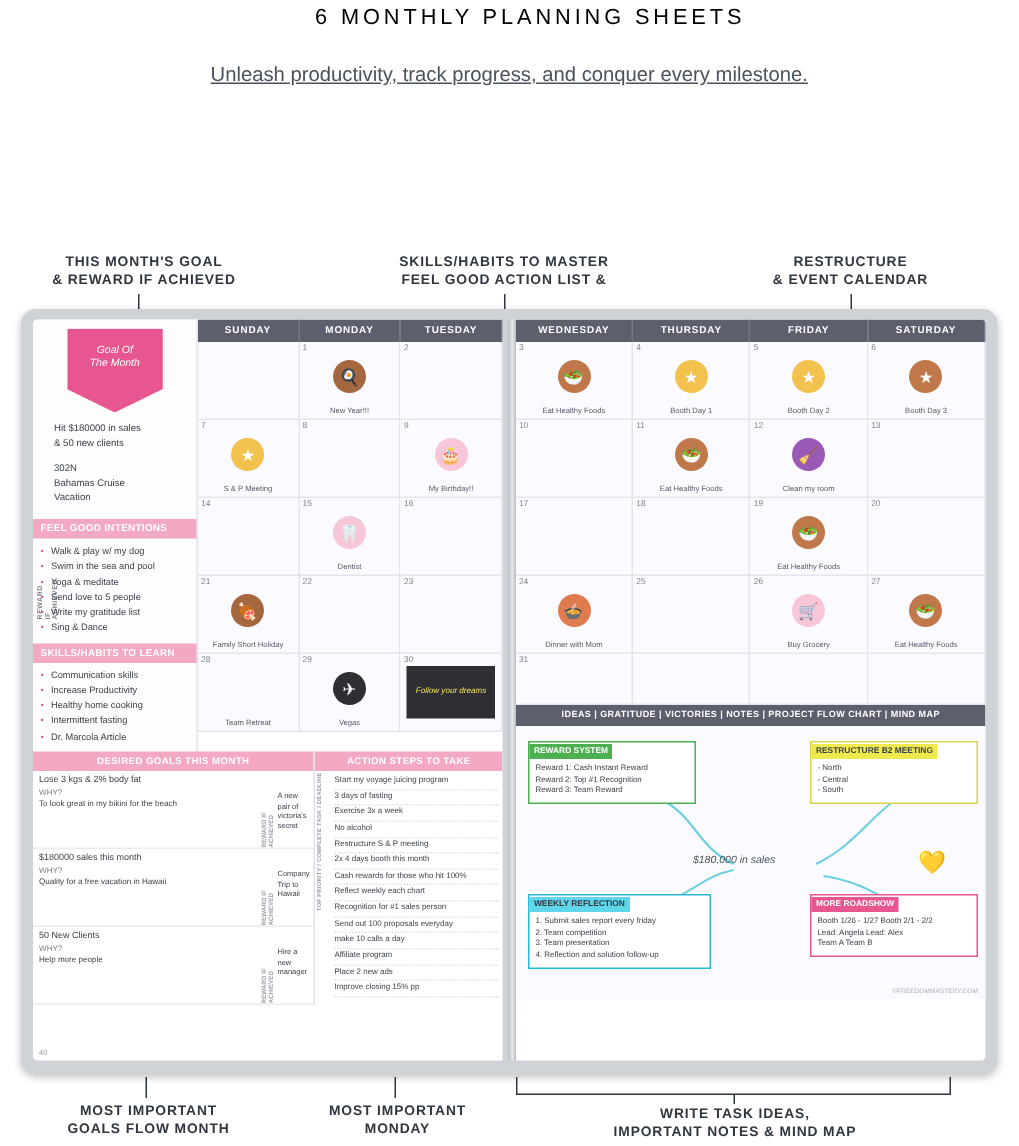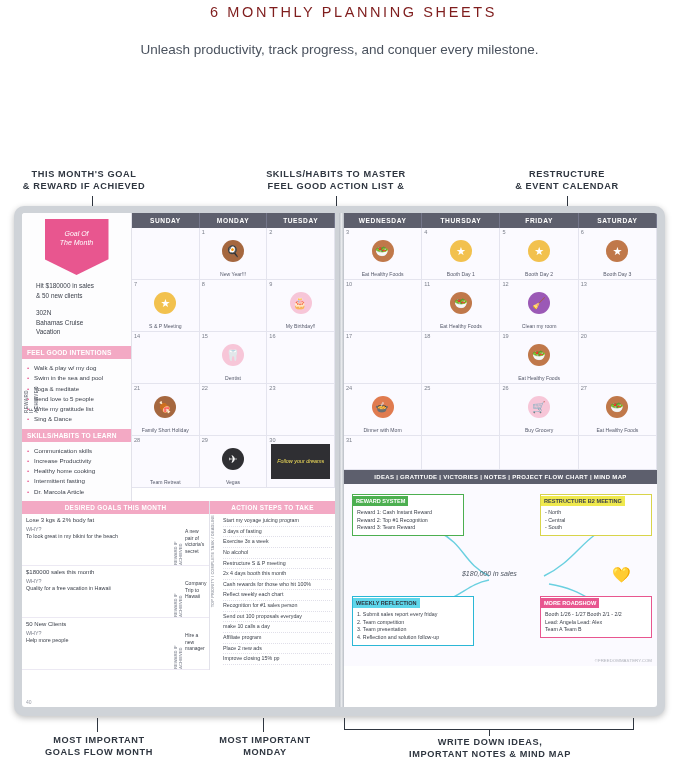--- a/index.html
+++ b/index.html
@@ -9,32 +9,32 @@
     background: #ffffff;
     font-family: "Liberation Sans", sans-serif;
     color: #2f3640;
     position: relative;
     overflow: hidden;
   }
   
   .header { text-align:center; padding-top:4px; }
   .hdr-line1 {
     font-size: 14.5px; letter-spacing: 2.6px; font-weight:400;
-    color:#7f1d1d;
+    color:#000000;
     padding-left:28px;
   }
   .hdr-line2 {
     font-size: 30px; letter-spacing: 0.4px; font-weight:400;
     color:#2b3038; margin-top:6px; white-space:nowrap;
   }
   .hdr-line3 {
     font-size: 15px; letter-spacing: 1.6px; color:#3c4450; margin-top:6px;
   }
   .hdr-sub {
-    margin-top:20px; font-size:13.5px; line-height:1.55; color:#4a525e;
+    margin-top:20px; font-size:13.5px; line-height:1.55; color:#4a525e;text-decoration:underline;
   }
 
   
   .callout { position:absolute; font-size:9.2px; font-weight:bold;
     letter-spacing:0.6px; color:#2f3640; line-height:1.35; text-align:center; }
   .tick { position:absolute; background:#2f3640; }
 
   
   .book {
     position:absolute; left:14px; top:206px; width:651px; height:510px;
@@ -153,21 +153,21 @@
 </head>
 <body>
 
 <div class="header">
   <div class="hdr-line1">6 MONTHLY PLANNING SHEETS</div>
   <div class="hdr-sub">
     <div>Unleash productivity, track progress, and conquer every milestone.</div>
   </div>
 </div>
 
-<div class="callout" style="left:14px; top:168px; width:140px;text-align:center;">
+<div class="callout" style="left:26px; top:168px; width:140px;text-align:center;">
   <div>THIS MONTH'S GOAL</div>
   <div>&amp; REWARD IF ACHIEVED</div>
 </div>
 <div class="tick" style="left:92px; top:196px; width:1px; height:12px;"></div>
 
 <div class="callout" style="left:246px; top:168px; width:180px;">
   <div>SKILLS/HABITS TO MASTER</div>
   <div>FEEL GOOD ACTION LIST &amp;</div>
 </div>
 <div class="tick" style="left:336px; top:196px; width:1px; height:12px;"></div>
@@ -514,15 +514,15 @@
 
 <div class="tick" style="left:263px; top:718px; width:1px; height:14px;"></div>
 <div class="callout" style="left:195px; top:734px; width:140px;">
   <div>MOST IMPORTANT</div>
   <div>MONDAY</div>
 </div>
 
 <div class="bracket" style="left:344px; top:718px; width:290px; height:12px;"></div>
 <div class="tick" style="left:489px; top:730px; width:1px; height:6px;"></div>
 <div class="callout" style="left:370px; top:736px; width:240px;">
-  <div>WRITE DOWN IDEAS,</div>
+  <div>WRITE TASK IDEAS,</div>
   <div>IMPORTANT NOTES &amp; MIND MAP</div>
 </div>
 
 </body></html>

